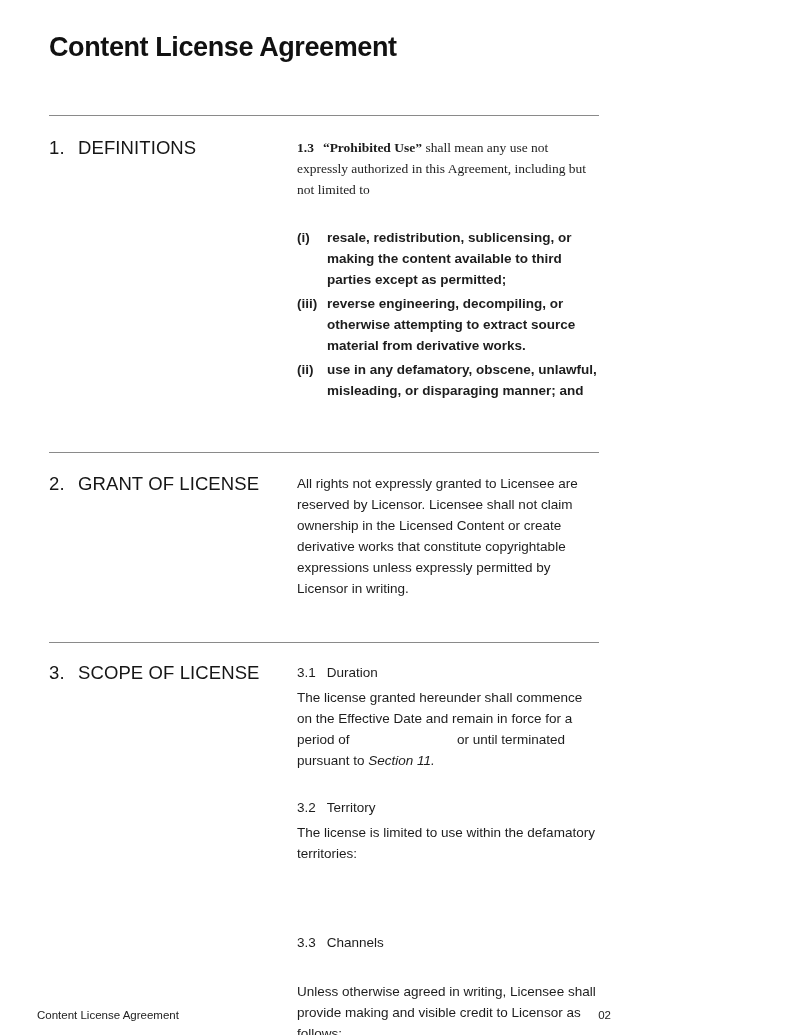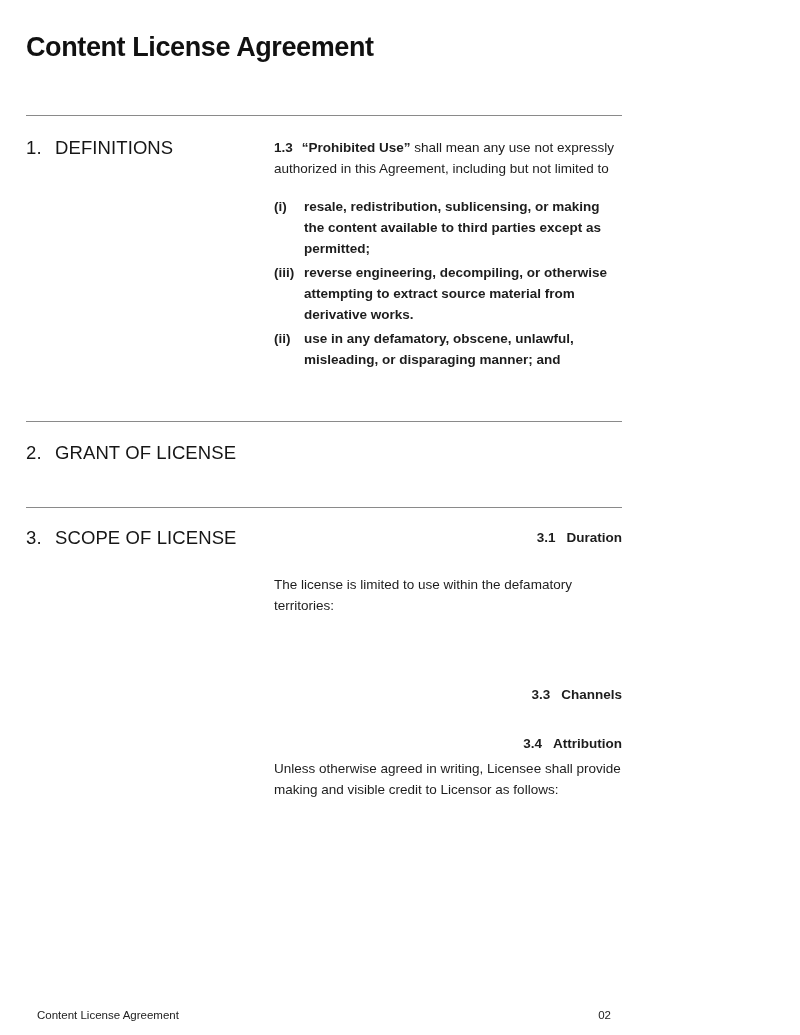--- a/index.html
+++ b/index.html
@@ -9,21 +9,21 @@
     height: 1035px;
     position: relative;
     font-family: "Liberation Sans", "DejaVu Sans", sans-serif;
     color: #1d1d1d;
     overflow: hidden;
   }
   .page {
     position: relative;
     width: 648px;
     height: 1035px;
-    padding: 0 26px;
+    padding: 0 49px;
   }
   
   .doc-title {
     padding-top: 32px;
     font-size: 27px;
     line-height: 31px;
     font-weight: bold;
     letter-spacing: -0.4px;
     color: #111111;
   }
@@ -57,21 +57,21 @@
     width: 29px;
     flex: 0 0 29px;
   }
   .section-right {
     flex: 1;
     font-size: 13.5px;
     line-height: 21px;
   }
 
   
-  .clause-lead { margin-bottom: 17px; }
+  .clause-lead { margin-bottom: 27px; font-family: Liberation Serif, serif; }
   .clause-num { font-weight: bold; margin-right: 9px; }
   .clause-term { font-weight: bold; }
 
   .roman-list .list-item {
     display: flex;
     margin-bottom: 3px;
   }
   .roman-list .item-label {
     width: 30px;
     flex: 0 0 30px;
@@ -80,23 +80,22 @@
   .roman-list .item-text { flex: 1; font-weight: bold; }
 
   
   .para { margin-bottom: 17px; }
   .para:last-child { margin-bottom: 0; }
 
   
   .subsection { margin-top: 26px; }
   .subsection.first { margin-top: 0; }
   .subsection-heading {
-    font-weight: bold;
+    font-weight: normal;
     margin-bottom: 4px;
-    text-align: right;
   }
   .subsection-num { margin-right: 11px; }
   .subsection.territory { margin-bottom: 24px; }
   .subsection.channels { margin-top: 68px; }
   .subsection.attribution { margin-top: 28px; }
 
   .blank-gap {
     display: inline-block;
     width: 100px;
     height: 1px;
@@ -153,52 +152,59 @@
   </div>
 
   <hr class="divider">
 
   <div class="section section-2">
     <div class="section-left">
       <span class="section-number">2.</span>
       <span class="section-title">GRANT OF LICENSE</span>
     </div>
     <div class="section-right">
+      <p class="para">All rights not expressly granted to Licensee are reserved by Licensor. Licensee shall not claim ownership in the Licensed Content or create derivative works that constitute copyrightable expressions unless expressly permitted by Licensor in writing.</p>
     </div>
   </div>
 
   <hr class="divider">
 
   <div class="section section-3">
     <div class="section-left">
       <span class="section-number">3.</span>
       <span class="section-title">SCOPE OF LICENSE</span>
     </div>
     <div class="section-right">
 
       <div class="subsection first duration">
         <div class="subsection-heading">
           <span class="subsection-num">3.1</span><span>Duration</span>
         </div>
+        <p class="subsection-text">
+          <span>The license granted hereunder shall commence on the Effective Date and remain in force for a period of</span>
+          <span class="blank-gap"></span>
+          <span>or until terminated pursuant to</span>
+          <span class="italic">Section 11.</span>
+        </p>
       </div>
 
       <div class="subsection territory">
+        <div class="subsection-heading">
+          <span class="subsection-num">3.2</span><span>Territory</span>
+        </div>
         <p class="subsection-text">The license is limited to use within the defamatory territories:</p>
       </div>
 
       <div class="subsection channels">
         <div class="subsection-heading">
           <span class="subsection-num">3.3</span><span>Channels</span>
         </div>
       </div>
 
       <div class="subsection attribution">
-        <div class="subsection-heading">
-          <span class="subsection-num">3.4</span><span>Attribution</span>
-        </div>
         <p class="subsection-text">Unless otherwise agreed in writing, Licensee shall provide making and visible credit to Licensor as follows:</p>
       </div>
 
     </div>
   </div>
 
   <div class="footer">
     <span>Content License Agreement</span>
     <span>02</span>
   </div>

